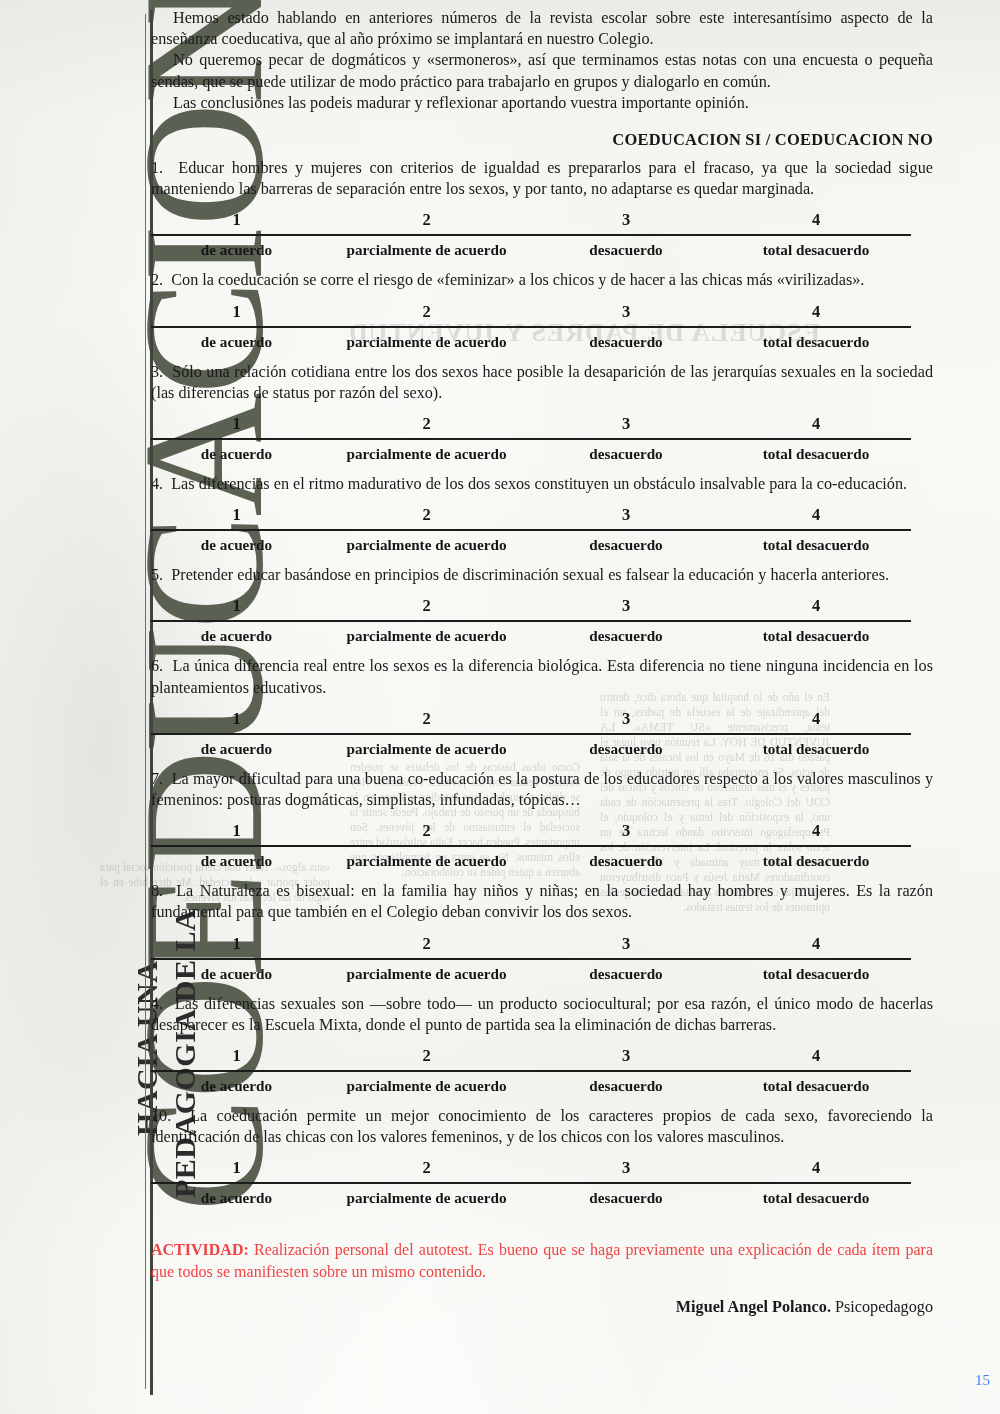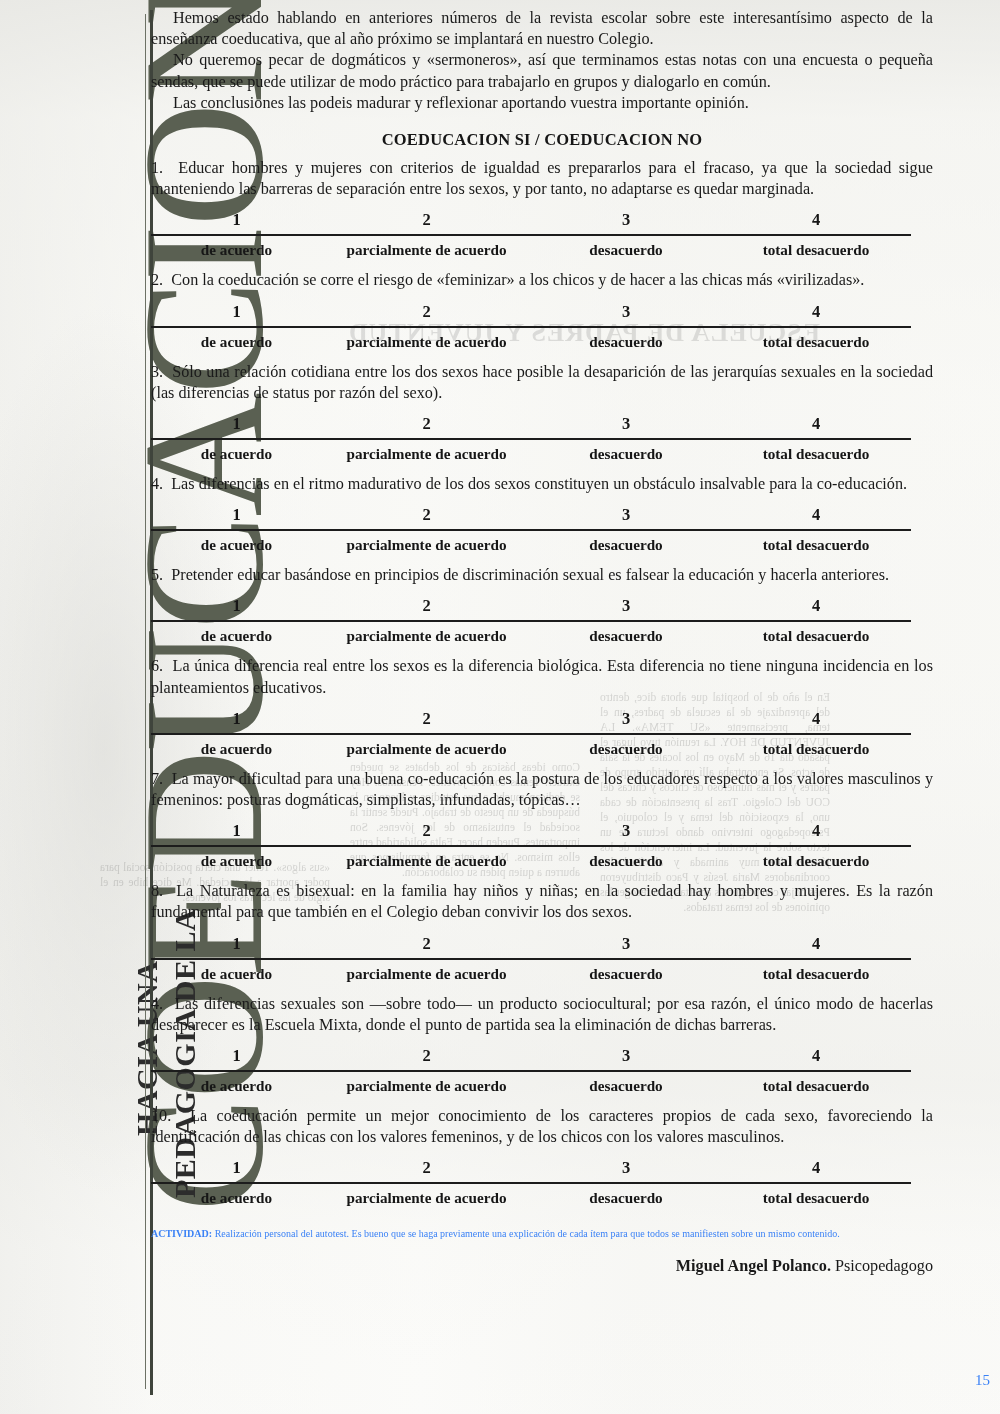--- a/index.html
+++ b/index.html
@@ -118,21 +118,21 @@
     font-size: 16.2px;
     line-height: 21.2px;
     text-align: justify;
     text-indent: 22px;
     color: #1a1a1a;
   }
   p.para + p.para { margin-top: 0px; }
 
   h2.section-heading {
     margin: 16px 0 8px 0;
-    text-align: center;
+    text-align: right;
     font-size: 16.5px;
     font-weight: bold;
     letter-spacing: 0.2px;
   }
 
   .item {
     margin: 0;
     font-size: 16.2px;
     line-height: 21.2px;
     text-align: justify;
@@ -166,25 +166,25 @@
   .c3 { width: 25%; }
   .c4 { width: 25%; }
   .scale-rule {
     height: 0;
     border-top: 2.2px solid #1c1c1c;
     width: 100%;
   }
 
   
   .activity {
-    margin-top: 16px;
-    font-size: 10px;
+    margin-top: 32px;
+    font-size: 16px;
     line-height: 21.4px;
     text-align: justify;
-    color: #3b82f6;
+    color: #ef4444;
   }
   .activity b { font-weight: bold; }
   .byline {
     margin-top: 12px;
     text-align: right;
     font-size: 16.2px;
     color: #1a1a1a;
   }
   .byline .name { font-weight: bold; margin-top: 32px; }
   .pagenum {

